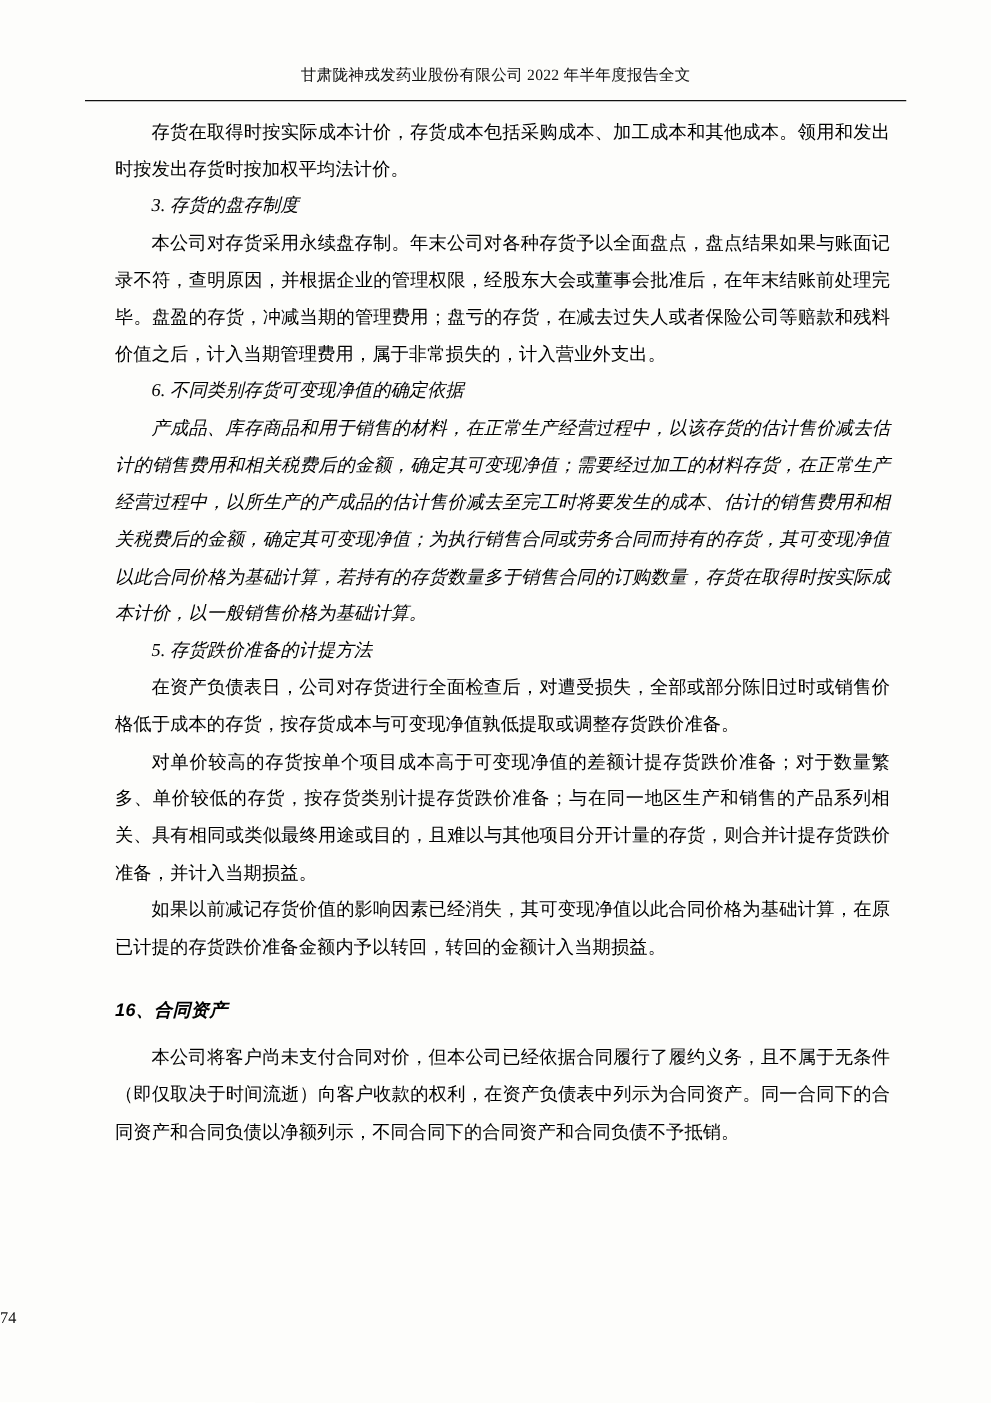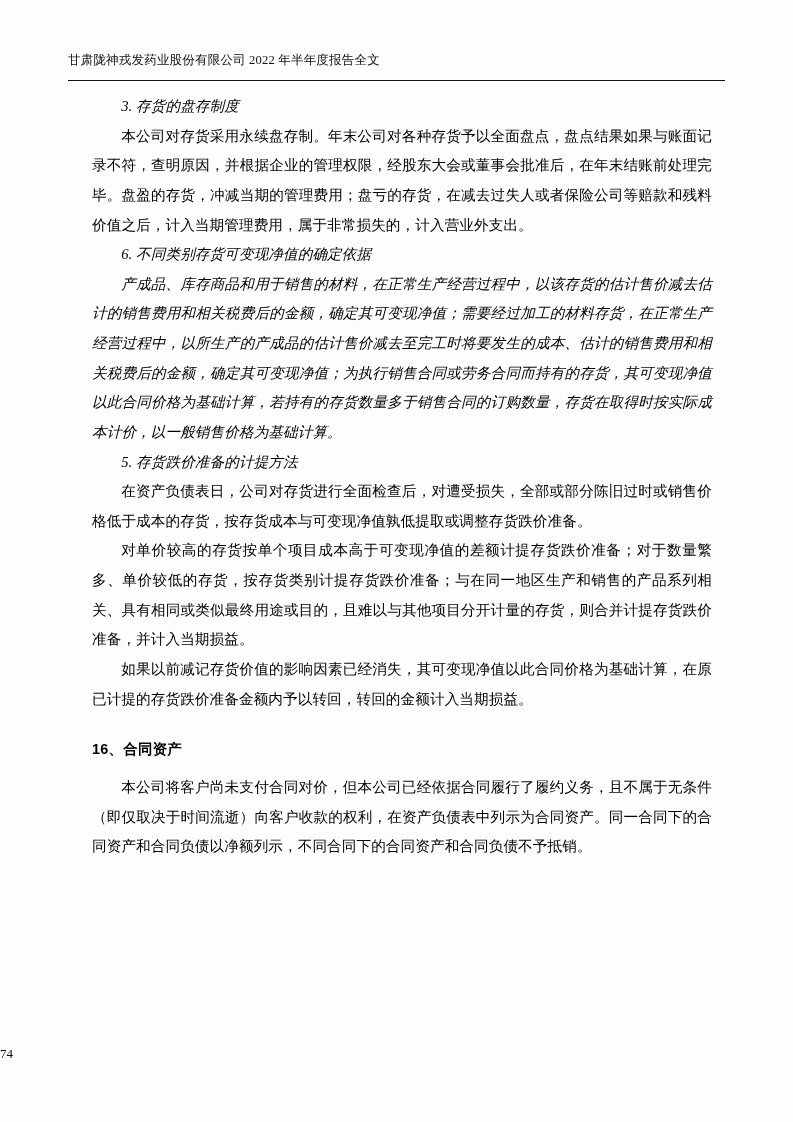--- a/index.html
+++ b/index.html
@@ -15,21 +15,21 @@
     box-sizing: border-box;
     font-family: "Liberation Serif", "DejaVu Serif", serif;
     color: #000000;
     overflow: hidden;
   }
   .header {
     position: absolute;
     top: 52px;
     left: 68px;
     right: 68px;
-    text-align: left;
+    text-align: center;
     font-size: 12.5px;
     letter-spacing: 0.2px;
     color: #111;
   }
   .header-rule {
     position: absolute;
     top: 80px;
     left: 68px;
     right: 68px;
     height: 0;
@@ -55,20 +55,21 @@
   p.italic {
     font-style: italic;
   }
   .section-title {
     margin-top: 26px;
     margin-bottom: 6px;
     font-family: "Liberation Sans", "DejaVu Sans", sans-serif;
     font-size: 14.4px;
     font-weight: bold;
     letter-spacing: 0.3px;
+    font-style: italic;
   }
   .gap-md { height: 8px; }
   .page-number {
     position: absolute;
     left: 0;
     right: 68px;
     bottom: 60px;
     text-align: left;
     font-size: 13px;
     color: #111;
@@ -79,20 +80,21 @@
 
 <div class="page">
 
   <div class="header">
     <span>甘肃陇神戎发药业股份有限公司 2022 年半年度报告全文</span>
   </div>
   <div class="header-rule"></div>
 
   <div class="body">
 
+    <p class="ind">存货在取得时按实际成本计价，存货成本包括采购成本、加工成本和其他成本。领用和发出时按发出存货时按加权平均法计价。</p>
     <p class="ind italic">3. 存货的盘存制度</p>
     <p class="ind">本公司对存货采用永续盘存制。年末公司对各种存货予以全面盘点，盘点结果如果与账面记录不符，查明原因，并根据企业的管理权限，经股东大会或董事会批准后，在年末结账前处理完毕。盘盈的存货，冲减当期的管理费用；盘亏的存货，在减去过失人或者保险公司等赔款和残料价值之后，计入当期管理费用，属于非常损失的，计入营业外支出。</p>
     <p class="ind italic">6. 不同类别存货可变现净值的确定依据</p>
     <p class="ind italic">产成品、库存商品和用于销售的材料，在正常生产经营过程中，以该存货的估计售价减去估计的销售费用和相关税费后的金额，确定其可变现净值；需要经过加工的材料存货，在正常生产经营过程中，以所生产的产成品的估计售价减去至完工时将要发生的成本、估计的销售费用和相关税费后的金额，确定其可变现净值；为执行销售合同或劳务合同而持有的存货，其可变现净值以此合同价格为基础计算，若持有的存货数量多于销售合同的订购数量，存货在取得时按实际成本计价，以一般销售价格为基础计算。</p>
     <p class="ind italic">5. 存货跌价准备的计提方法</p>
     <p class="ind">在资产负债表日，公司对存货进行全面检查后，对遭受损失，全部或部分陈旧过时或销售价格低于成本的存货，按存货成本与可变现净值孰低提取或调整存货跌价准备。</p>
     <p class="ind">对单价较高的存货按单个项目成本高于可变现净值的差额计提存货跌价准备；对于数量繁多、单价较低的存货，按存货类别计提存货跌价准备；与在同一地区生产和销售的产品系列相关、具有相同或类似最终用途或目的，且难以与其他项目分开计量的存货，则合并计提存货跌价准备，并计入当期损益。</p>
     <p class="ind">如果以前减记存货价值的影响因素已经消失，其可变现净值以此合同价格为基础计算，在原已计提的存货跌价准备金额内予以转回，转回的金额计入当期损益。</p>
 
     <div class="section-title">16、合同资产</div>

